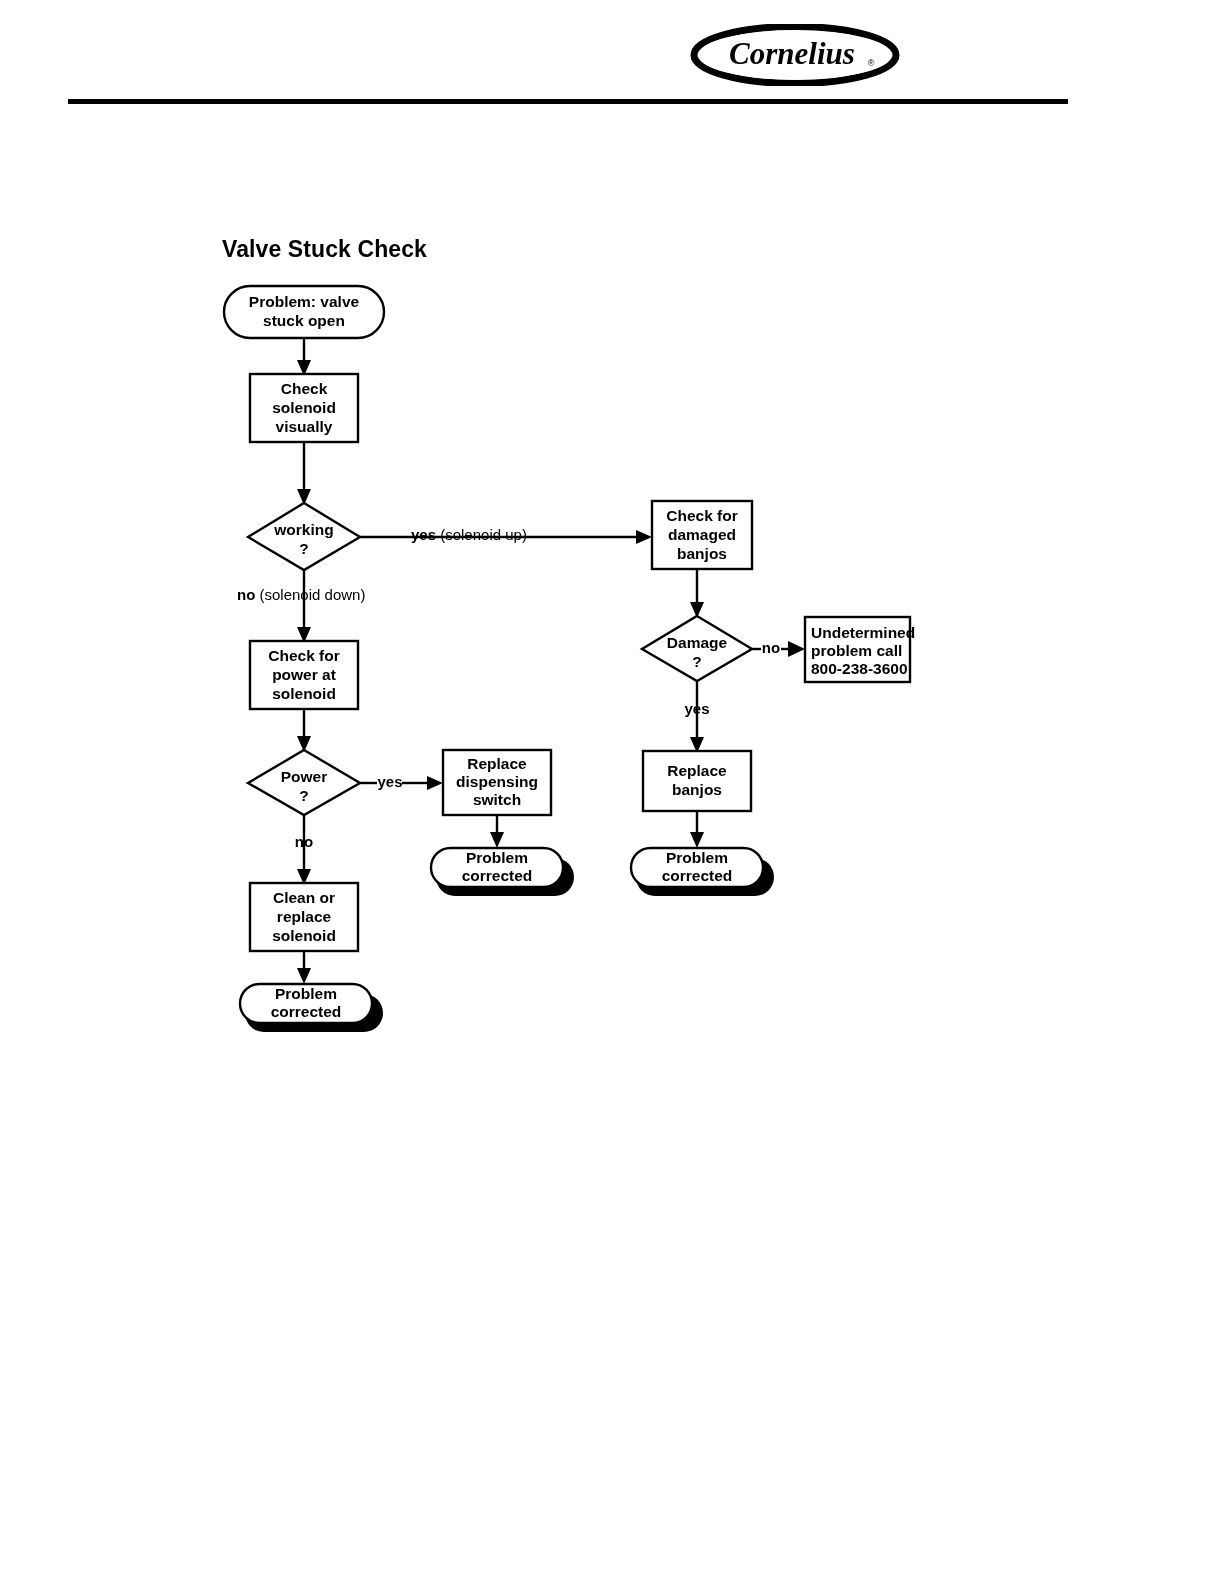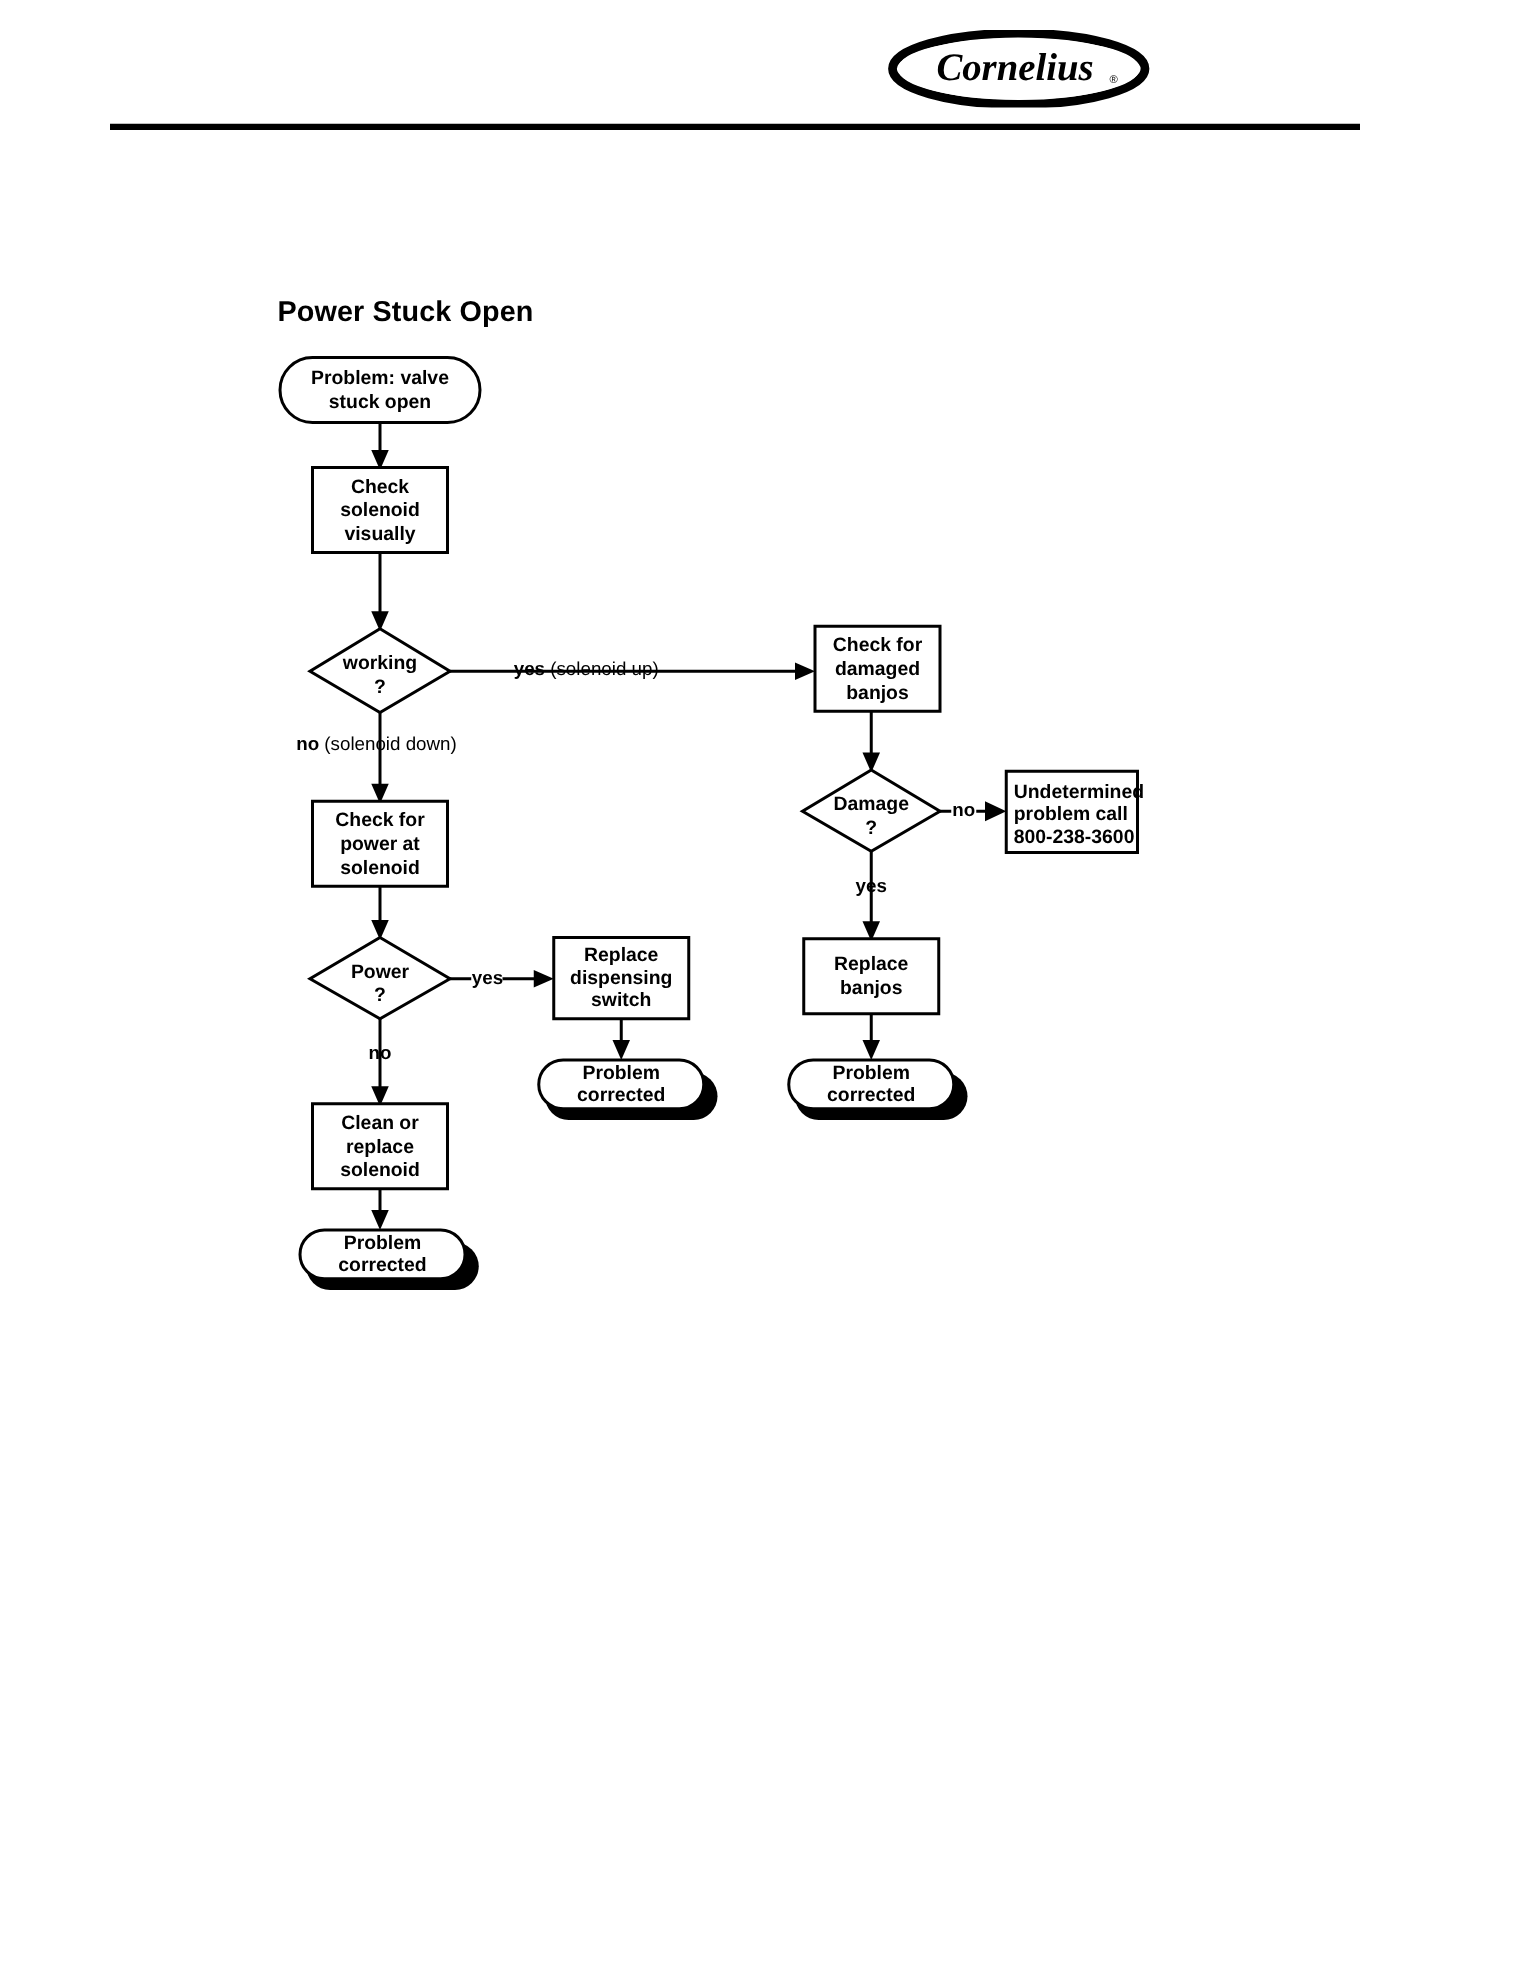--- a/index.html
+++ b/index.html
@@ -16,21 +16,20 @@
     overflow: hidden;
   }
 
   
   #page-header {
     position: absolute;
     left: 0;
     top: 0;
     width: 1056px;
     height: 120px;
-    margin-left: 20px;
   }
   #brand-logo {
     position: absolute;
     right: 156px;
     top: 24px;
     width: 210px;
     height: 62px;
   }
   #header-rule {
     position: absolute;
@@ -109,21 +108,21 @@
       <text x="102" y="40" font-family="'Liberation Serif', serif" font-size="31" font-style="italic" font-weight="bold" text-anchor="middle" fill="#000000">Cornelius</text>
       <text x="181" y="42" font-family="'Liberation Sans', sans-serif" font-size="9" text-anchor="middle" fill="#000000">®</text>
     </svg>
   </div>
 
   <div id="header-rule"></div>
 </div>
 
 <div id="flowchart-stage">
 
-  <div id="flow-title">Power Stuck Open</div>
+  <div id="flow-title">Valve Stuck Check</div>
 
   <svg id="flow-svg" viewBox="0 0 1224 1584">
 
     <g>
       <line class="conn" x1="304" y1="338" x2="304" y2="366"></line>
       <polygon class="arrowhead" points="304,376 297,360 311,360"></polygon>
     </g>
 
     <g>
       <line class="conn" x1="304" y1="442" x2="304" y2="495"></line>

